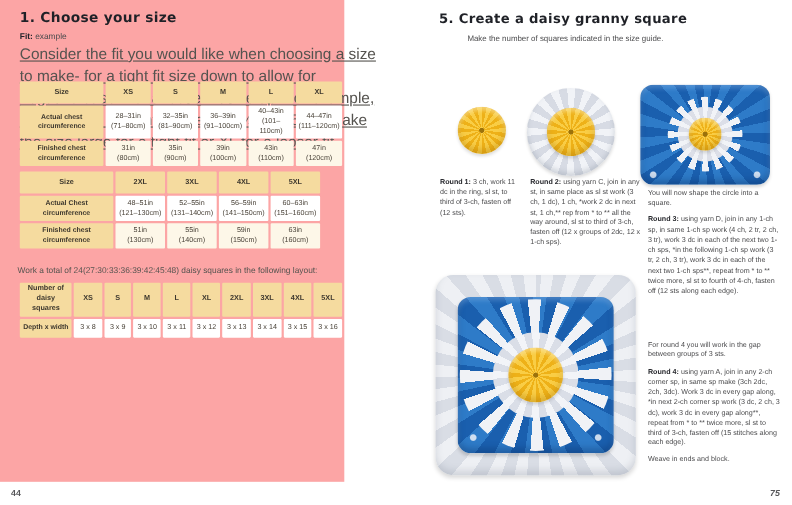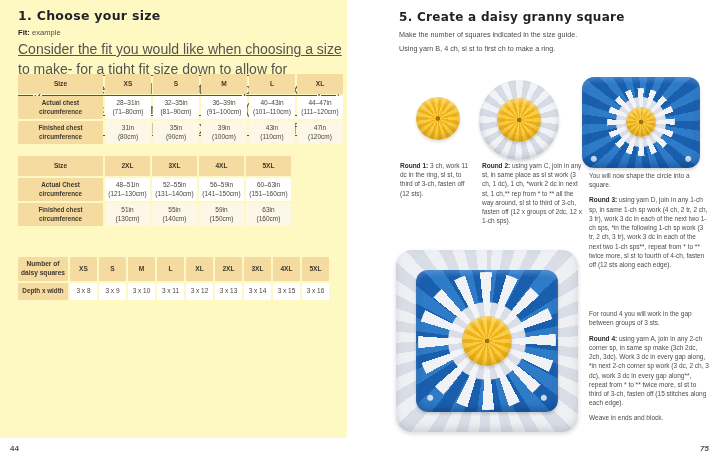--- a/index.html
+++ b/index.html
@@ -7,22 +7,22 @@
   body {
     position:relative;
     background:#ffffff;
     font-family:"Liberation Sans", sans-serif;
     color:#4c4c4e;
     overflow:hidden;
   }
 
   
   .cream-panel {
-    position:absolute; left:0; top:0; width:347px; height:438px;
-    background:#fef9c3;
+    position:absolute; left:0; top:0; width:313px; height:438px;
+    background:#fca5a5;
   }
   .l-head {
     position:absolute; left:18px; top:8px;
     font-family:"DejaVu Sans", sans-serif;
     font-size:12.5px; font-weight:bold; letter-spacing:.3px; color:#1f2127;
   }
   .fit-line { position:absolute; left:18px; top:28px; font-size:7.6px; color:#4c4c4e; }
   .fit-line b { color:#22242b; }
   .l-intro {
     position:absolute; left:18px; top:40px; width:324px;
@@ -65,21 +65,21 @@
   .pn-left { left:10px; }
   .pn-right { right:11px;font-style:italic; }
 
   
   .r-head {
     position:absolute; left:399px; top:10px;
     font-family:"DejaVu Sans", sans-serif;
     font-size:12px; font-weight:bold; letter-spacing:.3px; color:#1f2127;
   }
   .r-intro { position:absolute; left:399px; top:31px; width:230px; font-size:7.2px; line-height:1.2; color:#4c4c4e; }
-  .r-intro p { margin-bottom:5px; }
+  .r-intro p { margin-bottom:5px;text-align:center; }
 
   .para { font-size:6.5px; line-height:1.42; color:#4c4c4e; }
   .para b { color:#2a2b30; }
   .col-r1 { position:absolute; left:400px; top:161px; width:74px; }
   .col-r2 { position:absolute; left:482px; top:161px; width:104px; }
   .col-3  { position:absolute; left:589px; top:171px; width:121px; }
   .col-3 .gap-sm { margin-top:6px; }
   .col-3 .gap-lg { margin-top:40px; }
 
   
@@ -211,20 +211,21 @@
       <td>55in
 (140cm)</td>
       <td>59in
 (150cm)</td>
       <td>63in
 (160cm)</td>
     </tr>
   </tbody>
     </table>
 
+  <p class="layout-note">Work a total of 24(27:30:33:36:39:42:45:48) daisy squares in the following layout:</p>
 
   <table class="sz t3">
     <tbody>
         <tr>
       <th class="c0">Number of
 daisy squares</th>
       <th class="c">XS</th>
       <th class="c">S</th>
       <th class="c">M</th>
       <th class="c">L</th>
@@ -247,21 +248,20 @@
       <td>3 x 16</td>
     </tr>
   </tbody>
     </table>
 </div>
 <div class="pagenum pn-left">44</div>
 
 <h1 class="r-head">5. Create a daisy granny square</h1>
 <div class="r-intro">
   <p>Make the number of squares indicated in the size guide.</p>
-  <p>Using yarn B, 4 ch, sl st to first ch to make a ring.</p>
 </div>
 
 <div class="photos">
   <div class="ph1 disc-yellow"></div>
   <div class="ph2">
     <div class="disc-yellow"></div>
   </div>
   <div class="ph3 blue-square">
     <div class="petals"></div>
     <div class="petal-disc"></div>

